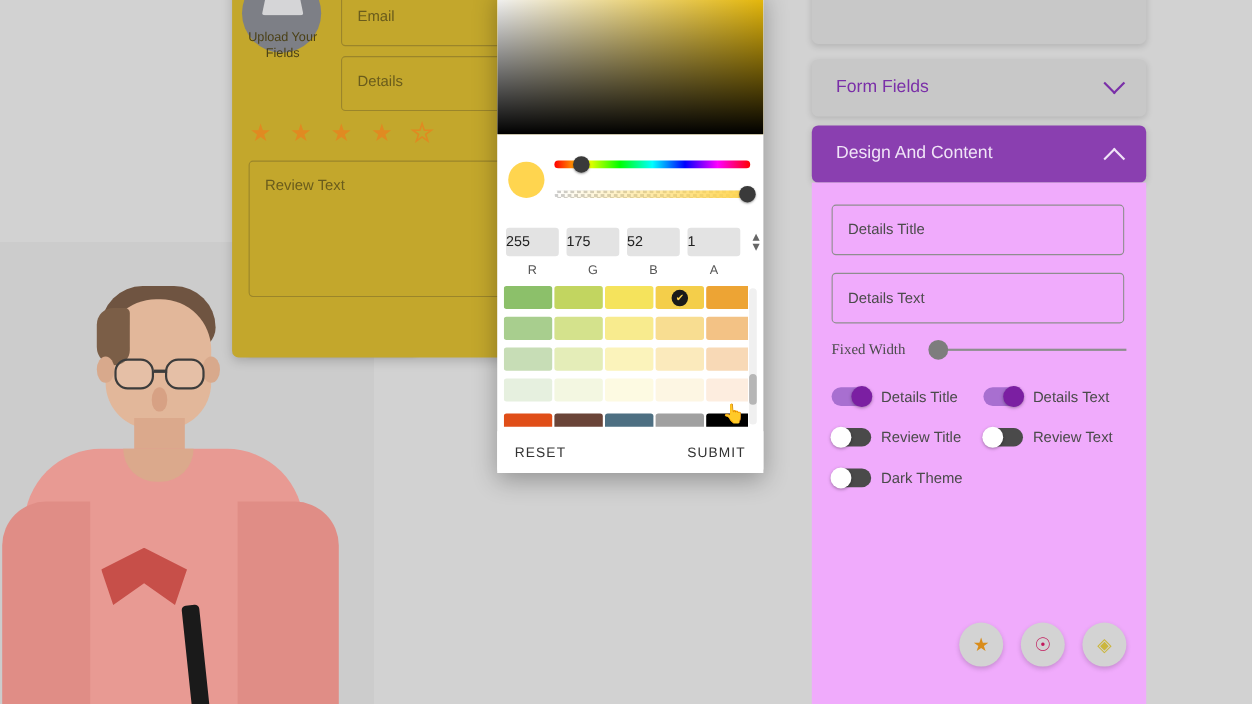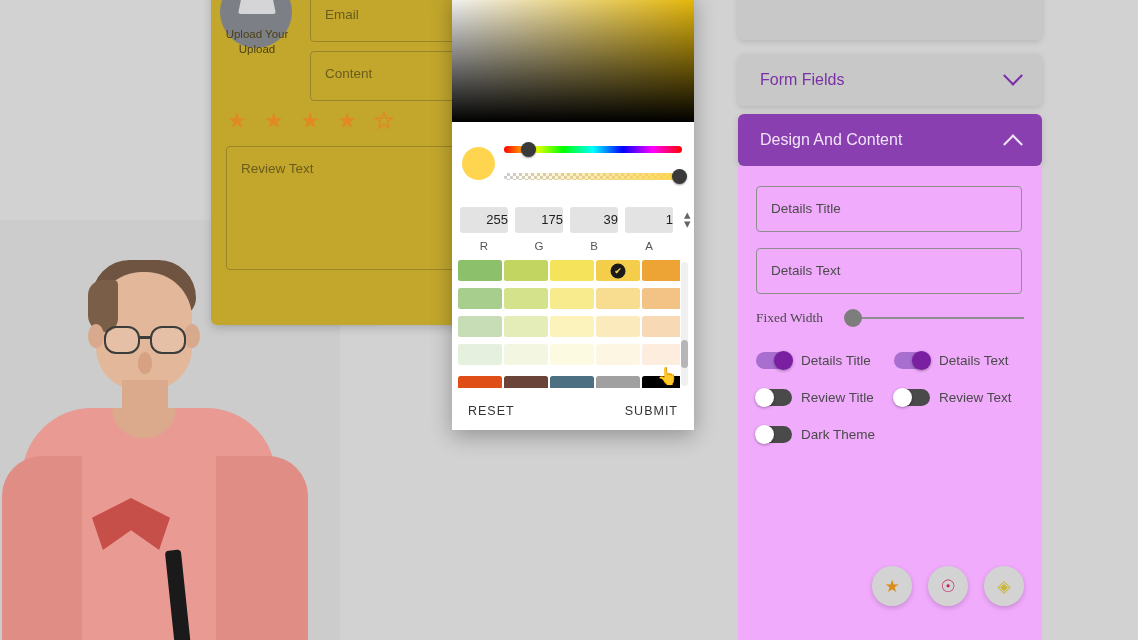--- a/index.html
+++ b/index.html
@@ -149,21 +149,21 @@
     border-radius: 50%; background: #3a3a3a; z-index: 22;
     box-shadow: 0 1px 2px rgba(0,0,0,0.4);
   }
   .pk-inputs {
     position: absolute; left: 460px; top: 207px; width: 230px; height: 48px;
     display: flex; align-items: flex-start; gap: 7px; z-index: 21;
   }
   .pk-inp-wrap { width: 48px; text-align: center; }
   .pk-inp {
     width: 48px; height: 26px; background: #e3e3e3; border: none; border-radius: 3px;
-    text-align: right; font-size: 13px; color: #222; line-height: 26px;
+    text-align: left; font-size: 13px; color: #222; line-height: 26px;
     font-family: "Liberation Sans", sans-serif;
   }
   .pk-inp-lbl { margin-top: 7px; font-size: 11.5px; color: #555; }
   .pk-spin {
     width: 14px; margin-left: 4px; margin-top: 3px; text-align: center;
     font-size: 13px; color: #666; line-height: 9px;
   }
   .pk-swatches {
     position: absolute; left: 458px; top: 260px; width: 222px; height: 128px;
     overflow: hidden; z-index: 21;
@@ -285,24 +285,24 @@
     </div>
     <div class="wc-mic-stand"></div>
 
   </div>
 
   <div class="form-card"></div>
   <div class="fc-avatar"></div>
   <div class="fc-avatar-img"></div>
   <div class="fc-upload-label">
     <div>Upload Your</div>
-    <div>Upload</div>
+    <div>Fields</div>
   </div>
   <div class="fc-field fc-email" style="z-index:6">Email</div>
-  <div class="fc-field fc-location" style="z-index:6">Content</div>
+  <div class="fc-field fc-location" style="z-index:6">Details</div>
   <div class="fc-stars">
     <span class="fc-star">★</span>
     <span class="fc-star">★</span>
     <span class="fc-star">★</span>
     <span class="fc-star">★</span>
     <span class="fc-star empty">★</span>
   </div>
   <div class="fc-review" style="z-index:6">Review Text</div>
   <button class="fc-submit">SUBMIT REVIEW</button>
 
@@ -320,21 +320,21 @@
   <div class="pk-inputs">
     <div class="pk-inp-wrap">
       <div class="pk-inp">255</div>
       <div class="pk-inp-lbl">R</div>
     </div>
     <div class="pk-inp-wrap">
       <div class="pk-inp">175</div>
       <div class="pk-inp-lbl">G</div>
     </div>
     <div class="pk-inp-wrap">
-      <div class="pk-inp">39</div>
+      <div class="pk-inp">52</div>
       <div class="pk-inp-lbl">B</div>
     </div>
     <div class="pk-inp-wrap">
       <div class="pk-inp">1</div>
       <div class="pk-inp-lbl">A</div>
     </div>
     <div class="pk-spin">
       <div>▴</div>
         <div>▾</div>
     </div>

